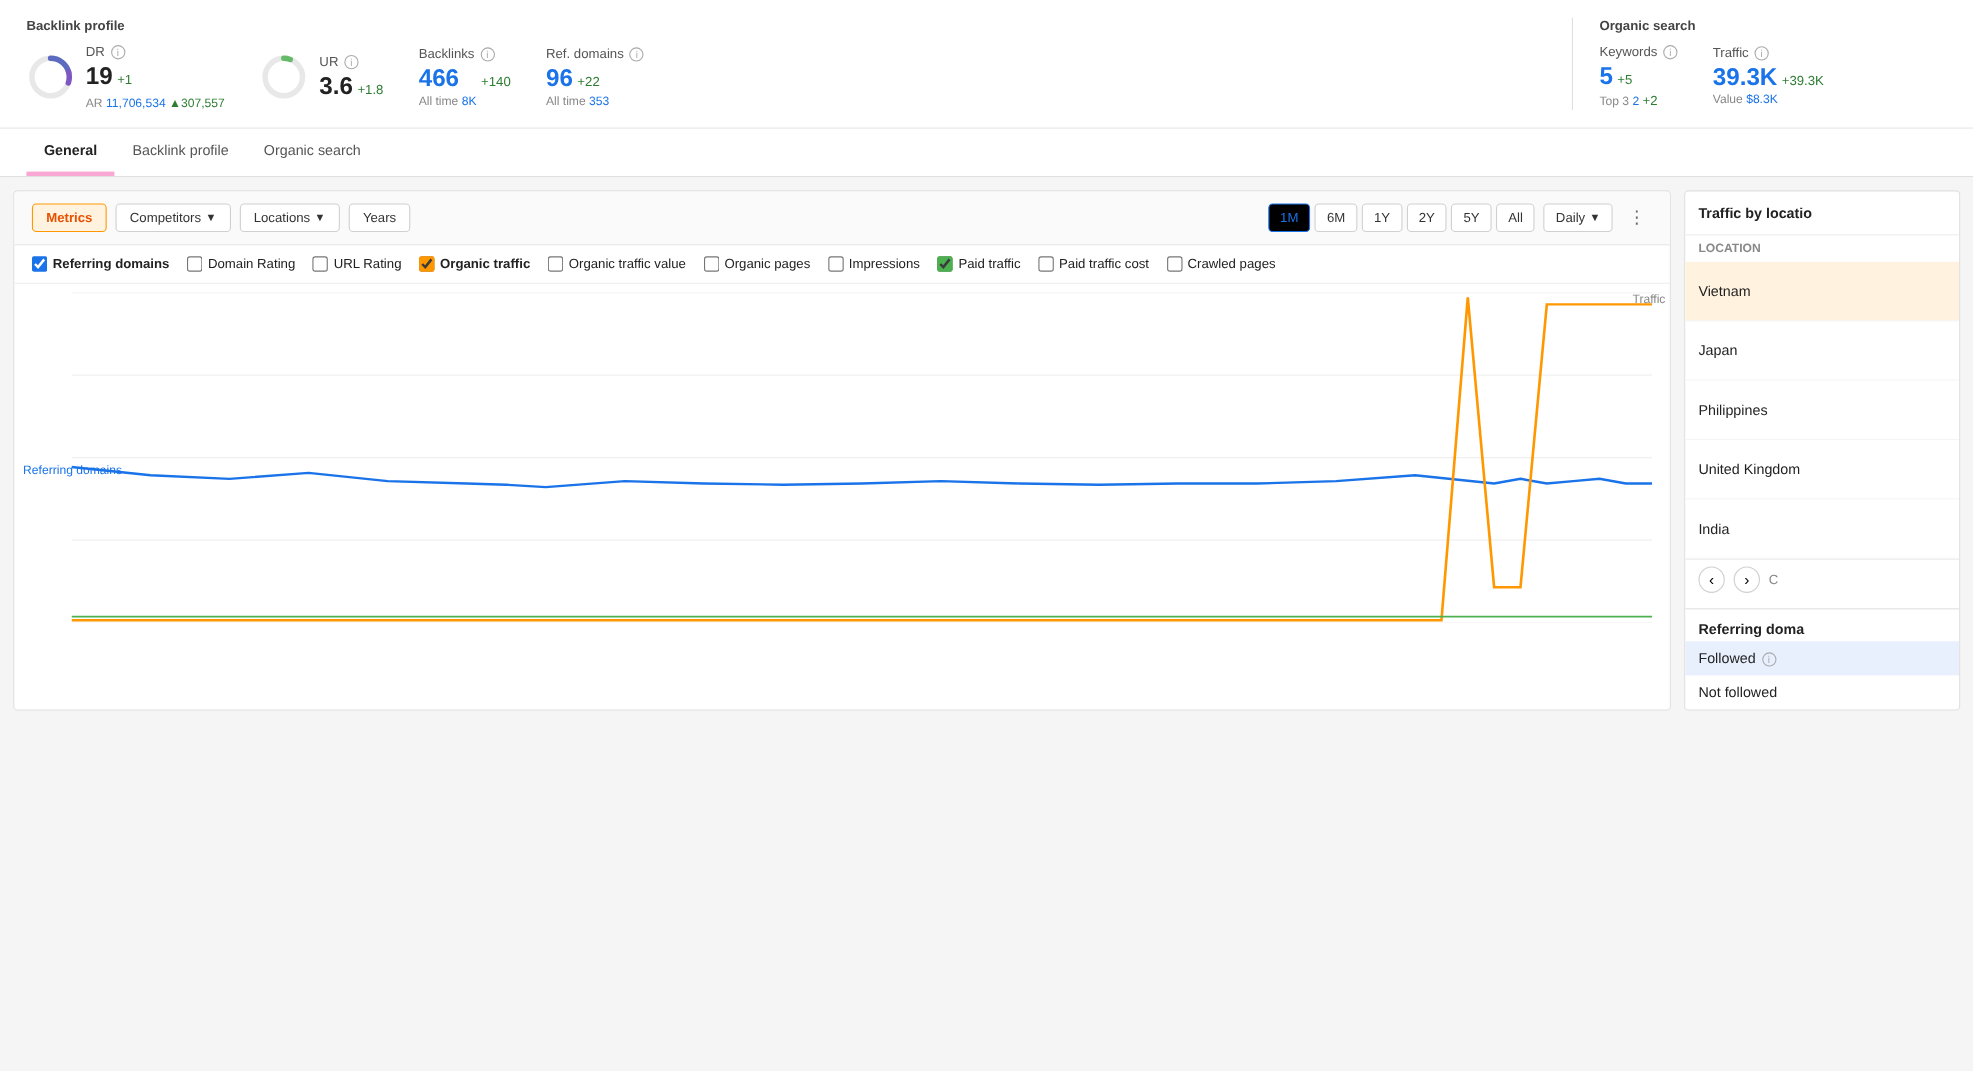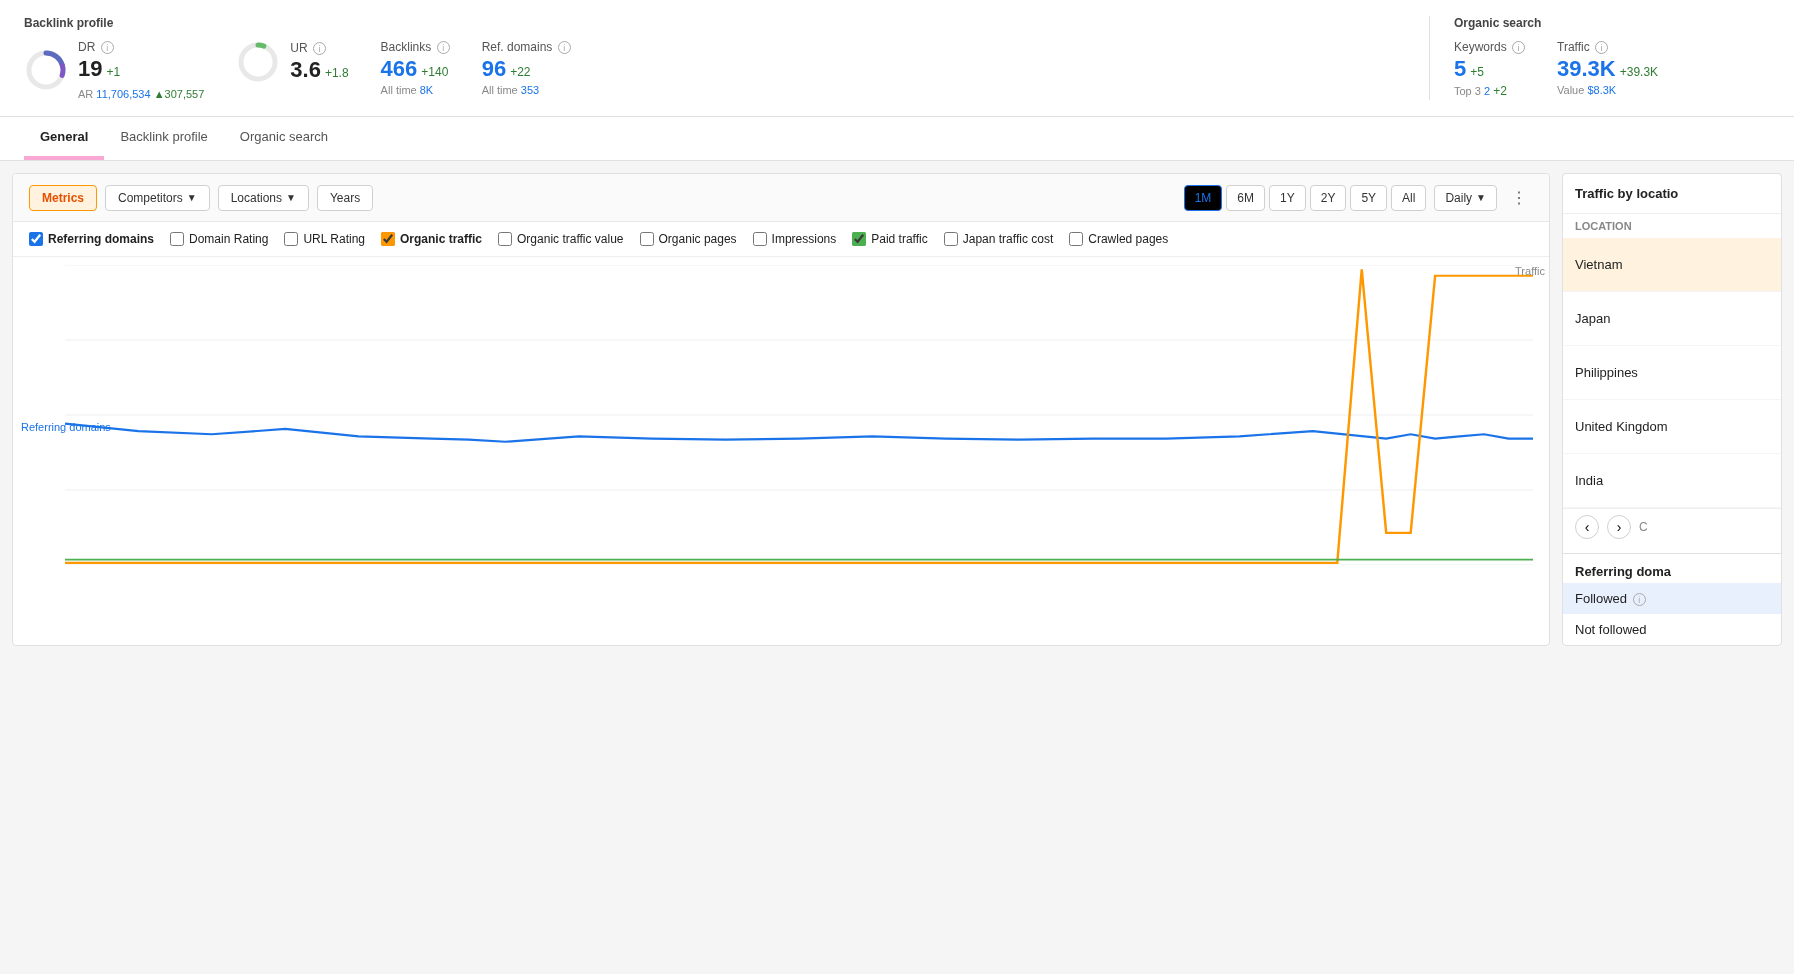--- a/index.html
+++ b/index.html
@@ -23,21 +23,21 @@
     }
     .section-title {
       font-size: 12px;
       font-weight: 600;
       color: #444;
       margin-bottom: 10px;
     }
     .metrics-row {
       display: flex;
       gap: 32px;
-      align-items: flex-start;
+      align-items: center;
     }
     .metric-item {
       display: flex;
       align-items: center;
       gap: 10px;
     }
     .metric-item-vertical {
       display: flex;
       flex-direction: column;
     }
@@ -118,21 +118,21 @@
     }
     .chart-panel {
       flex: 1;
       background: #fff;
       margin: 12px;
       border: 1px solid #e0e0e0;
       border-radius: 4px;
       overflow: hidden;
     }
     .right-panel {
-      width: 220px;
+      width: 251px;
       background: #fff;
       margin: 12px 12px 12px 0;
       border: 1px solid #e0e0e0;
       border-radius: 4px;
       overflow: hidden;
     }
 
     
     .toolbar {
       padding: 10px 16px;
@@ -392,21 +392,21 @@
             <span class="metric-delta">+1.8</span>
           </div>
         </div>
       </div>
 
       <div class="metric-item-vertical">
         <div class="metric-label">
           <span>Backlinks</span>
           <span class="info-icon">i</span>
         </div>
-        <div style="display:flex;align-items:baseline;gap:4px;">
+        <div style="display:flex;align-items:baseline;gap:20px;">
           <span class="metric-value metric-value-blue">466</span>
           <span class="metric-delta">+140</span>
         </div>
         <div class="metric-sub">
           <span>All time</span>
           <span class="metric-sub-blue">8K</span>
         </div>
       </div>
 
       <div class="metric-item-vertical">
@@ -530,21 +530,21 @@
       <div class="cb-item">
         <input type="checkbox" style="">
         <label>Impressions</label>
       </div>
       <div class="cb-item">
         <input type="checkbox" checked="" style="accent-color: rgb(76, 175, 80);">
         <label>Paid traffic</label>
       </div>
       <div class="cb-item" style="margin-top:0; display:flex; align-items:center; gap:5px;">
         <input type="checkbox" style="">
-        <label>Japan traffic cost</label>
+        <label>Paid traffic cost</label>
       </div>
       <div class="cb-item" style="margin-top:0; display:flex; align-items:center; gap:5px;">
         <input type="checkbox" style="">
         <label>Crawled pages</label>
       </div>
     </div>
 
     <div class="chart-area">
       <div class="chart-label-left">Referring domains</div>
       <div class="chart-label-right">Traffic</div>

